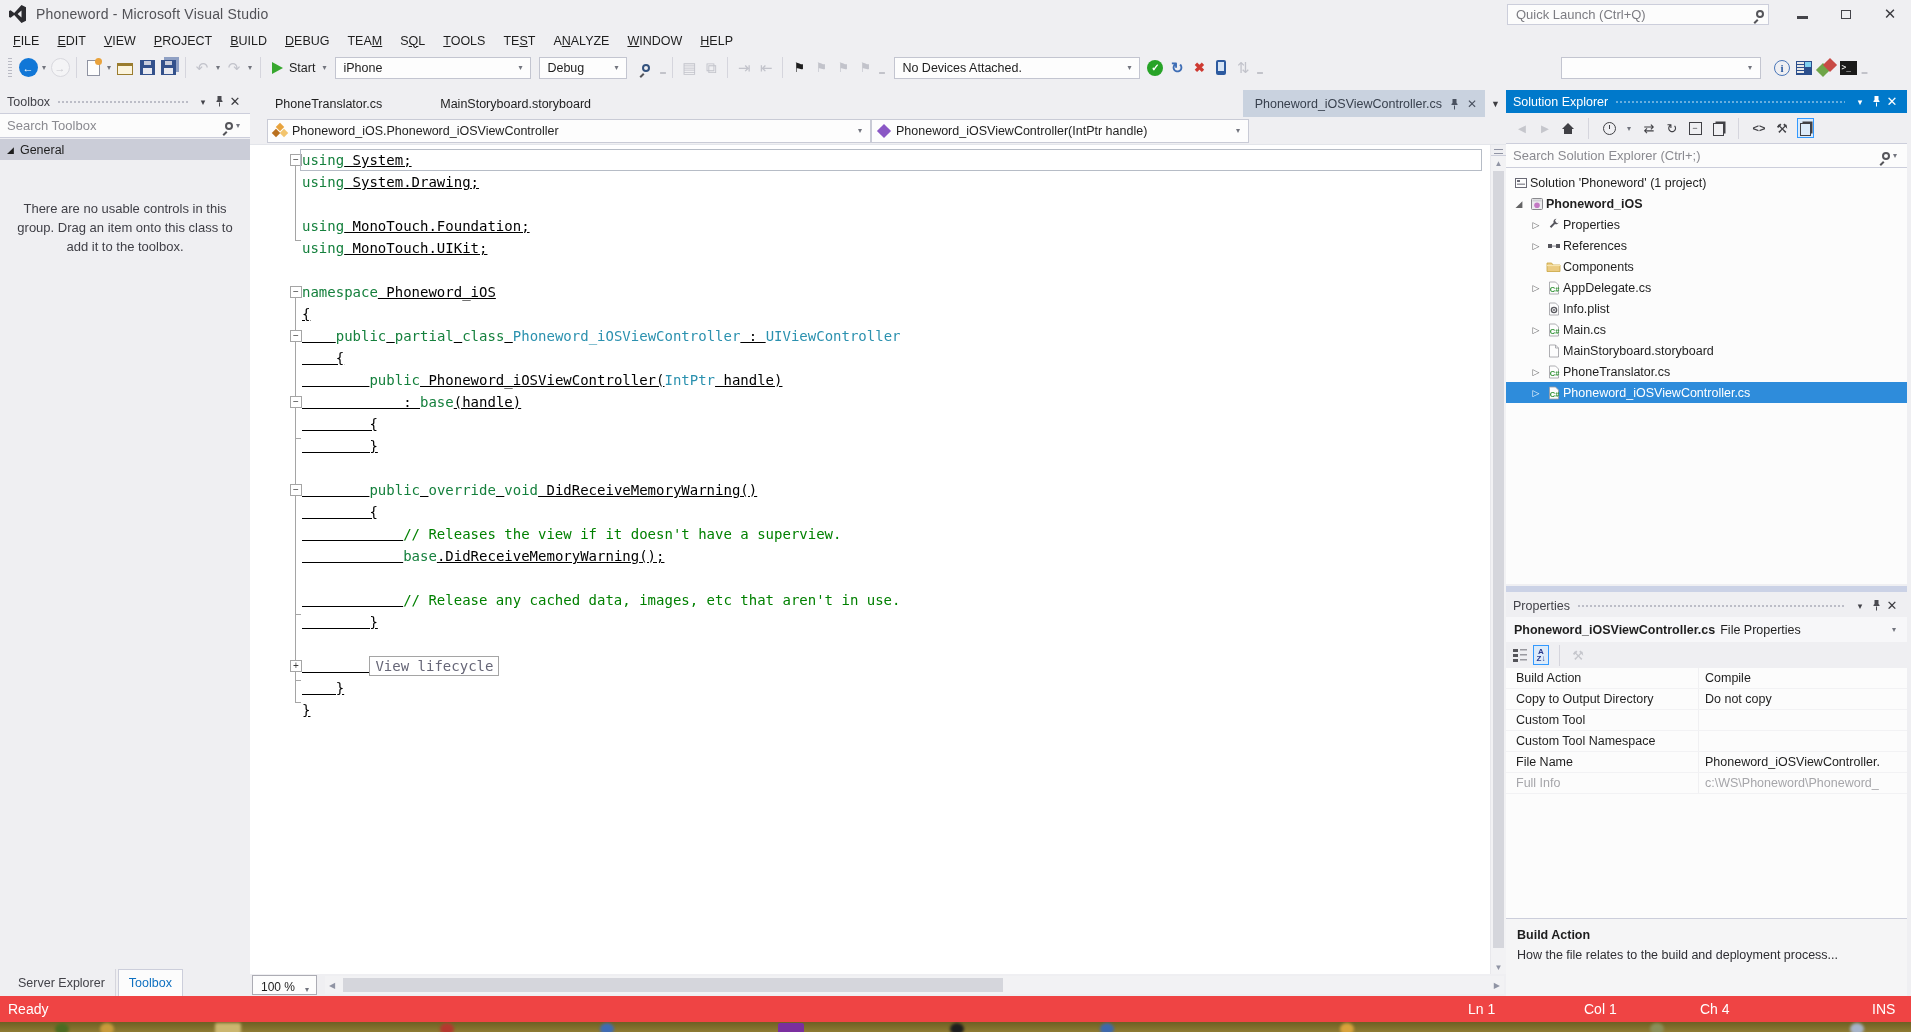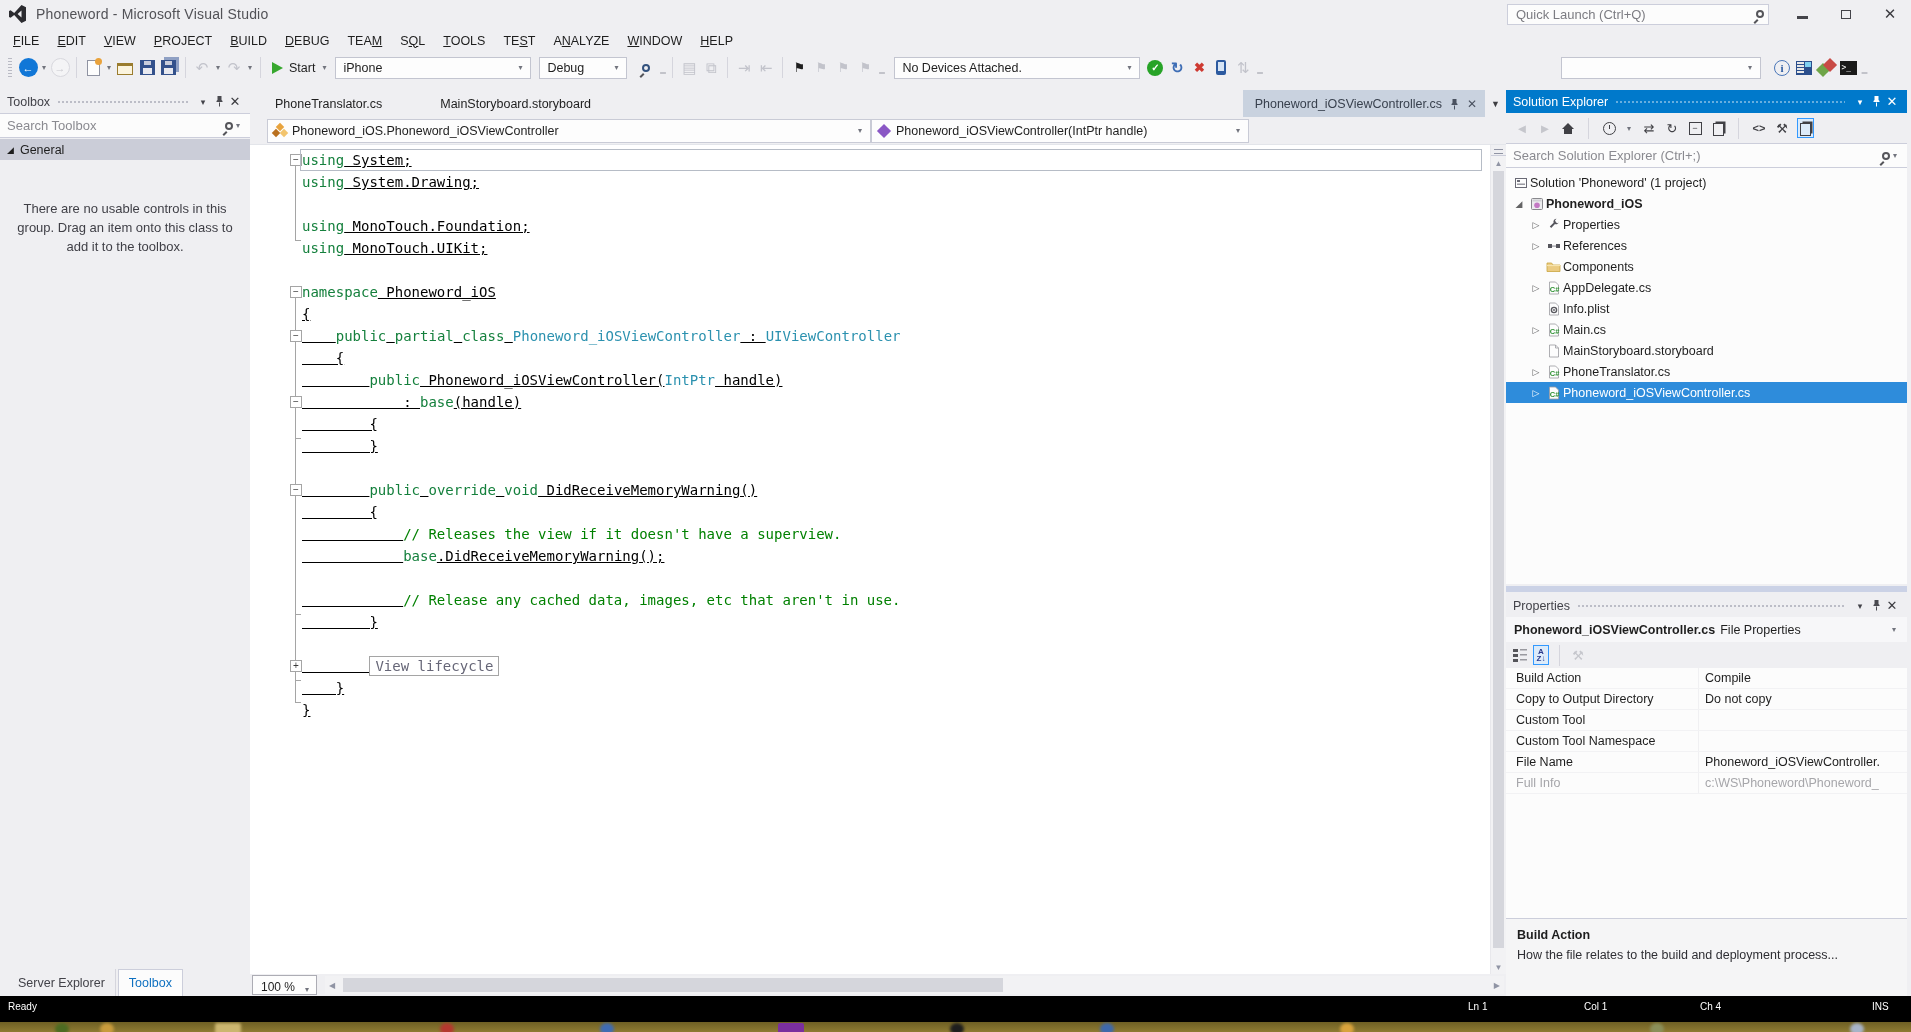--- a/index.html
+++ b/index.html
@@ -166,21 +166,21 @@
   .prop-row { height:21px; display:flex; align-items:center; border-bottom:1px solid #F2F2F4; font-size:12.5px; }
   .prop-name { width:192px; padding-left:10px; flex:none; color:#1E1E1E; white-space:nowrap; overflow:hidden; }
   .prop-value { flex:1; padding-left:6px; border-left:1px solid #F0F0F2; color:#1E1E1E; white-space:nowrap; overflow:hidden; height:100%; display:flex; align-items:center; }
   .prop-row.dim .prop-name, .prop-row.dim .prop-value { color:#A6A6AA; }
   .props-filler { flex:1; background:#FCFCFC; }
   .props-desc { height:78px; border-top:1px solid #CCCEDB; background:#F5F5F6; padding:9px 11px; flex:none; }
   .props-desc .d-title { font-weight:bold; font-size:12.5px; margin-bottom:6px; }
   .props-desc .d-text { font-size:12.5px; color:#2E2E33; }
 
   
-  .statusbar { position:absolute; left:0; right:0; bottom:10px; height:26px; background:#000000; color:#fff; font-size:10px;margin-top:19px; }
+  .statusbar { position:absolute; left:0; right:0; bottom:10px; height:26px; background:#ef4444; color:#fff; font-size:14px;margin-top:19px; }
   .statusbar span { position:absolute; top:5px; }
   .st-ready { left:8px; } .st-ln { left:1468px; } .st-col { left:1584px; } .st-ch { left:1700px; } .st-ins { left:1872px; }
 
   
   .taskbar { position:absolute; left:0; right:0; bottom:0; height:10px; background:linear-gradient(#6E5F24,#8E7B33); overflow:hidden; }
   .tb-blob { position:absolute; top:1px; width:14px; height:12px; border-radius:50%; filter:blur(1.5px); }
 </style>
 </head>
 <body>
 

